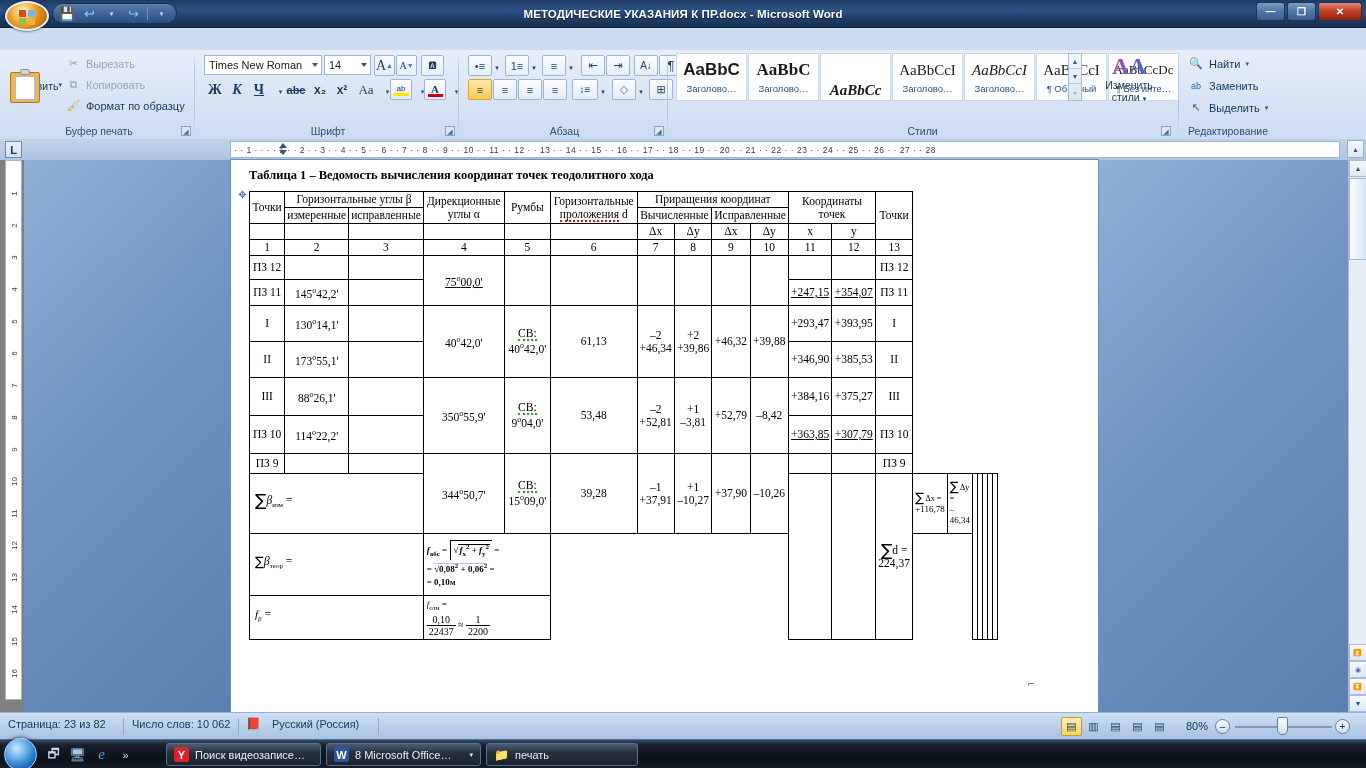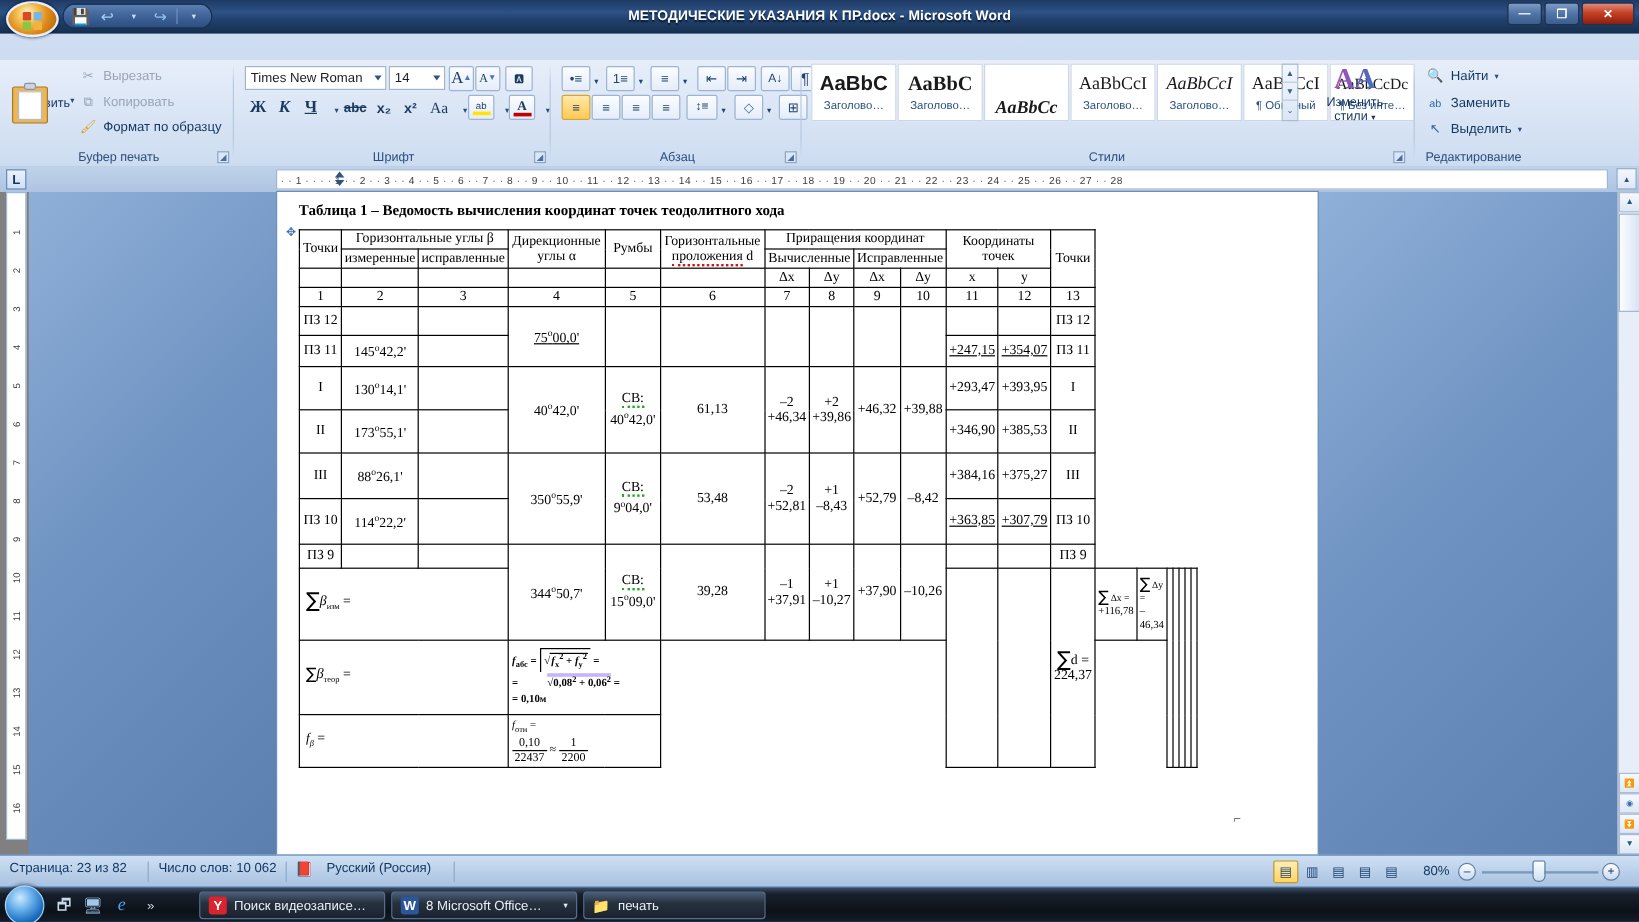--- a/index.html
+++ b/index.html
@@ -610,21 +610,21 @@
         </tr>
 
         <tr>
           <td style="height:38px;">III</td>
           <td><span class="nw">88<span class="sq">о</span>26,1'</span></td>
           <td></td>
           <td rowspan="2"><span class="nw">350<span class="sq">о</span>55,9'</span></td>
           <td rowspan="2"><span class="spellg">СВ:</span><br><span class="nw">9<span class="sq">о</span>04,0'</span></td>
           <td rowspan="2">53,48</td>
           <td rowspan="2"><span>–2</span><br><span>+52,81</span></td>
-          <td rowspan="2"><span>+1</span><br><span>–8,43</span></td>
+          <td rowspan="2"><span>+1</span><br><span>–3,81</span></td>
           <td rowspan="2">+52,79</td>
           <td rowspan="2">–8,42</td>
           <td>+384,16</td>
           <td>+375,27</td>
           <td>III</td>
         </tr>
 
         <tr>
           <td style="height:38px;">ПЗ 10</td>
           <td><span class="nw">114<span class="sq">о</span>22,2'</span></td>
@@ -668,21 +668,21 @@
           <td rowspan="3"></td>
           <td rowspan="3"></td>
           <td rowspan="3"></td>
         </tr>
         <tr>
           <td colspan="3" class="leftalign" style="height:62px;">
             <span class="sigma-s">∑</span><span style="font-style:italic;font-size:12px;">β</span><span class="sub">теор</span><span> =</span>
           </td>
           <td colspan="2" class="leftalign" style="font-size:9px;line-height:13px;padding:2px 3px !important;font-weight:bold;">
             <span class="it">f</span><span class="sub">абс</span> = <span class="radic">√<span style="border-top:1px solid #000;padding:0 1px;"><span class="it">f</span><span class="sub">x</span><span class="supf">2</span> + <span class="it">f</span><span class="sub">y</span><span class="supf">2</span></span></span> =<br>
-            = <span style="border-top:3px solid #c4b5fd;margin-left:22px;">√0,08<span class="supf">2</span> + 0,06<span class="supf">2</span></span> =<br>
+            = <span style="border-top:1px solid #c4b5fd;">√0,08<span class="supf">2</span> + 0,06<span class="supf">2</span></span> =<br>
             = 0,10<span style="font-size:8px">м</span>
           </td>
         </tr>
         <tr>
           <td colspan="3" class="leftalign" style="height:44px;">
             <span class="it" style="font-size:11px;">f</span><span class="sub" style="font-style:italic;">β</span><span> =</span>
           </td>
           <td colspan="2" class="leftalign" style="font-size:9px;line-height:12px;padding:2px 3px !important;vertical-align:top;">
             <span class="it">f</span><span class="sub">отн</span> =<br>
             <span class="frac"><span class="num">0,10</span><span class="den">22437</span></span>

